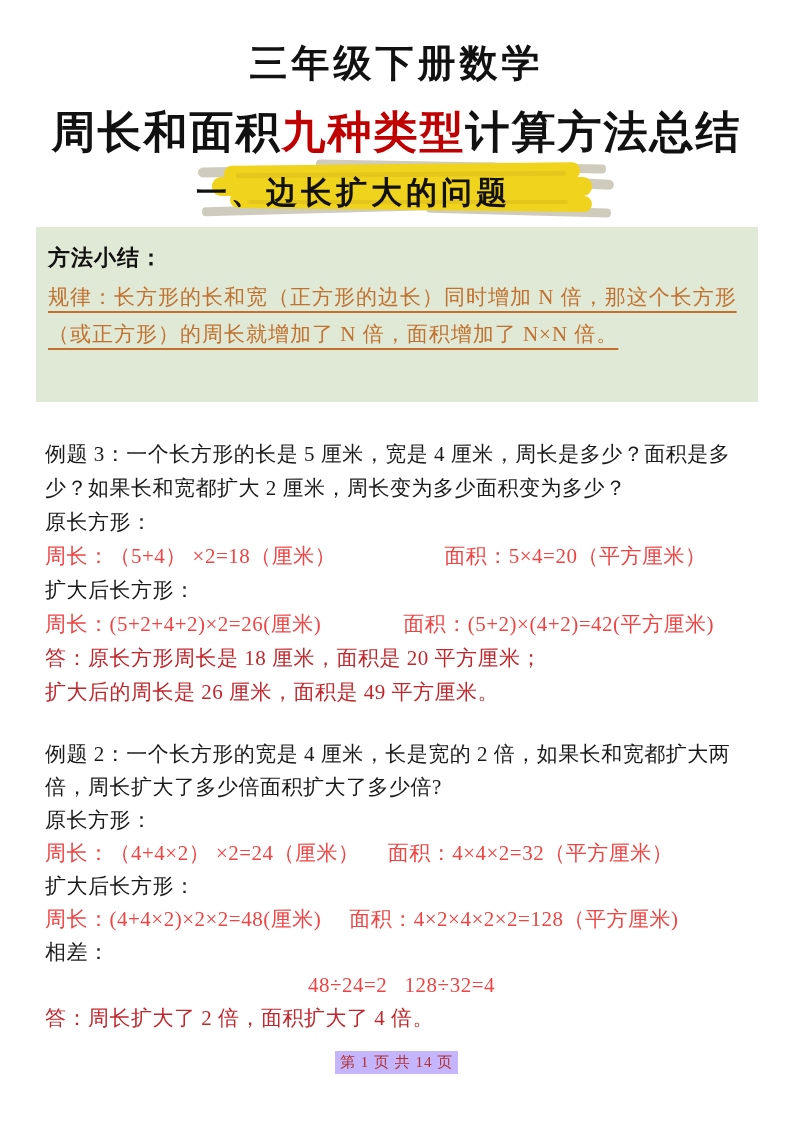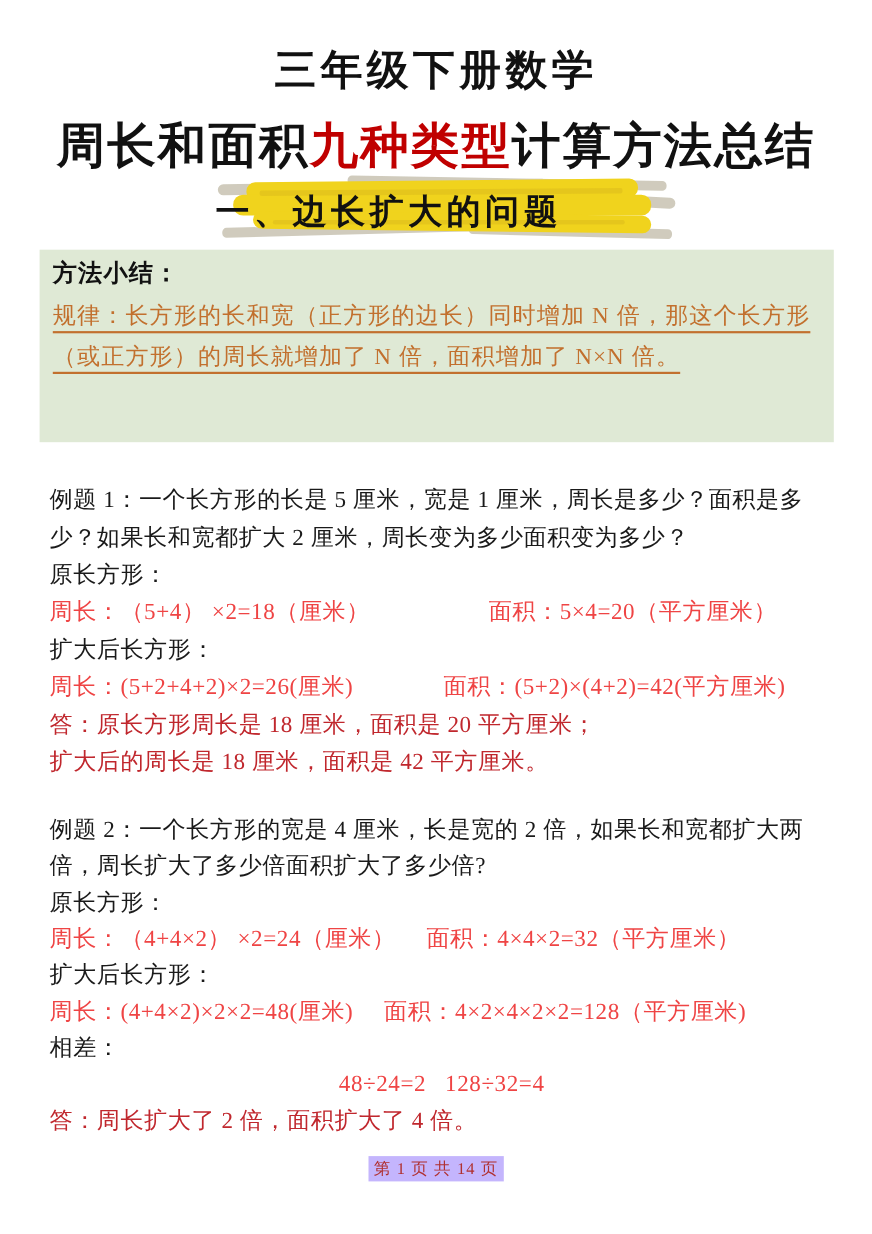--- a/index.html
+++ b/index.html
@@ -14,21 +14,21 @@
   .title-2 { font-size:44px; font-weight:bold; letter-spacing:2px; margin-top:14px; color:#111; }
   .title-2 .red-part { color:#c00000; }
   .section-heading-wrap { position:absolute; top:158px; left:196px; width:420px; height:62px; }
   .brush-svg { position:absolute; top:0; left:0; width:100%; height:100%; }
   .section-heading-text {
     position:relative; z-index:2; text-align:left; font-size:31px; font-weight:bold;
     color:#111; letter-spacing:4px; padding-top:14px;
   }
   .summary-box {
     position:absolute; top:227px; left:36px; width:722px; height:175px;
-    background:#dfe9d5; padding:6px 12px 8px 12px;
+    background:#dfe9d5; padding:16px 12px 8px 12px;
   }
   .summary-label { font-size:22px; font-weight:bold; color:#111; letter-spacing:1px; }
   .summary-para {
     font-size:21px; line-height:37px; color:#c2702e; letter-spacing:1px;
     text-decoration:underline; text-decoration-color:#a9b7a4;
     text-decoration-thickness:2px; text-underline-offset:7px;
   }
   .summary-para.p1 { margin-top:8px; }
   .summary-para.p2 { margin-top:6px;text-decoration:underline; }
   .example { position:absolute; left:45px; width:713px; font-size:21px; line-height:34px; letter-spacing:0.5px; }
@@ -80,33 +80,33 @@
   </svg>
   <div class="section-heading-text">一、边长扩大的问题</div>
 </div>
 
 <div class="summary-box">
   <div class="summary-label">方法小结：</div>
   <div class="summary-para p2">规律：长方形的长和宽（正方形的边长）同时增加 N 倍，那这个长方形（或正方形）的周长就增加了 N 倍，面积增加了 N×N 倍。</div>
 </div>
 
 <div class="example example-1">
-  <div class="q-text">例题 1：一个长方形的长是 5 厘米，宽是 1 厘米，周长是多少？面积是多少？如果长和宽都扩大 2 厘米，周长变为多少面积变为多少？</div>
+  <div class="q-text">例题 3：一个长方形的长是 5 厘米，宽是 4 厘米，周长是多少？面积是多少？如果长和宽都扩大 2 厘米，周长变为多少面积变为多少？</div>
   <div class="plain">原长方形：</div>
   <div class="formula-row blue">
     <span>周长：（5+4） ×2=18（厘米）</span>
     <span class="gap-xl">面积：5×4=20（平方厘米）</span>
   </div>
   <div class="plain">扩大后长方形：</div>
   <div class="formula-row blue">
     <span>周长：(5+2+4+2)×2=26(厘米)</span>
     <span class="gap-lg">面积：(5+2)×(4+2)=42(平方厘米)</span>
   </div>
   <div class="red">答：原长方形周长是 18 厘米，面积是 20 平方厘米；</div>
-  <div class="red">扩大后的周长是 18 厘米，面积是 42 平方厘米。</div>
+  <div class="red">扩大后的周长是 26 厘米，面积是 49 平方厘米。</div>
 </div>
 
 <div class="example example-2">
   <div class="q-text">例题 2：一个长方形的宽是 4 厘米，长是宽的 2 倍，如果长和宽都扩大两倍，周长扩大了多少倍面积扩大了多少倍?</div>
   <div class="plain">原长方形：</div>
   <div class="formula-row blue">
     <span>周长：（4+4×2） ×2=24（厘米）</span>
     <span class="gap-sm">面积：4×4×2=32（平方厘米）</span>
   </div>
   <div class="plain">扩大后长方形：</div>

